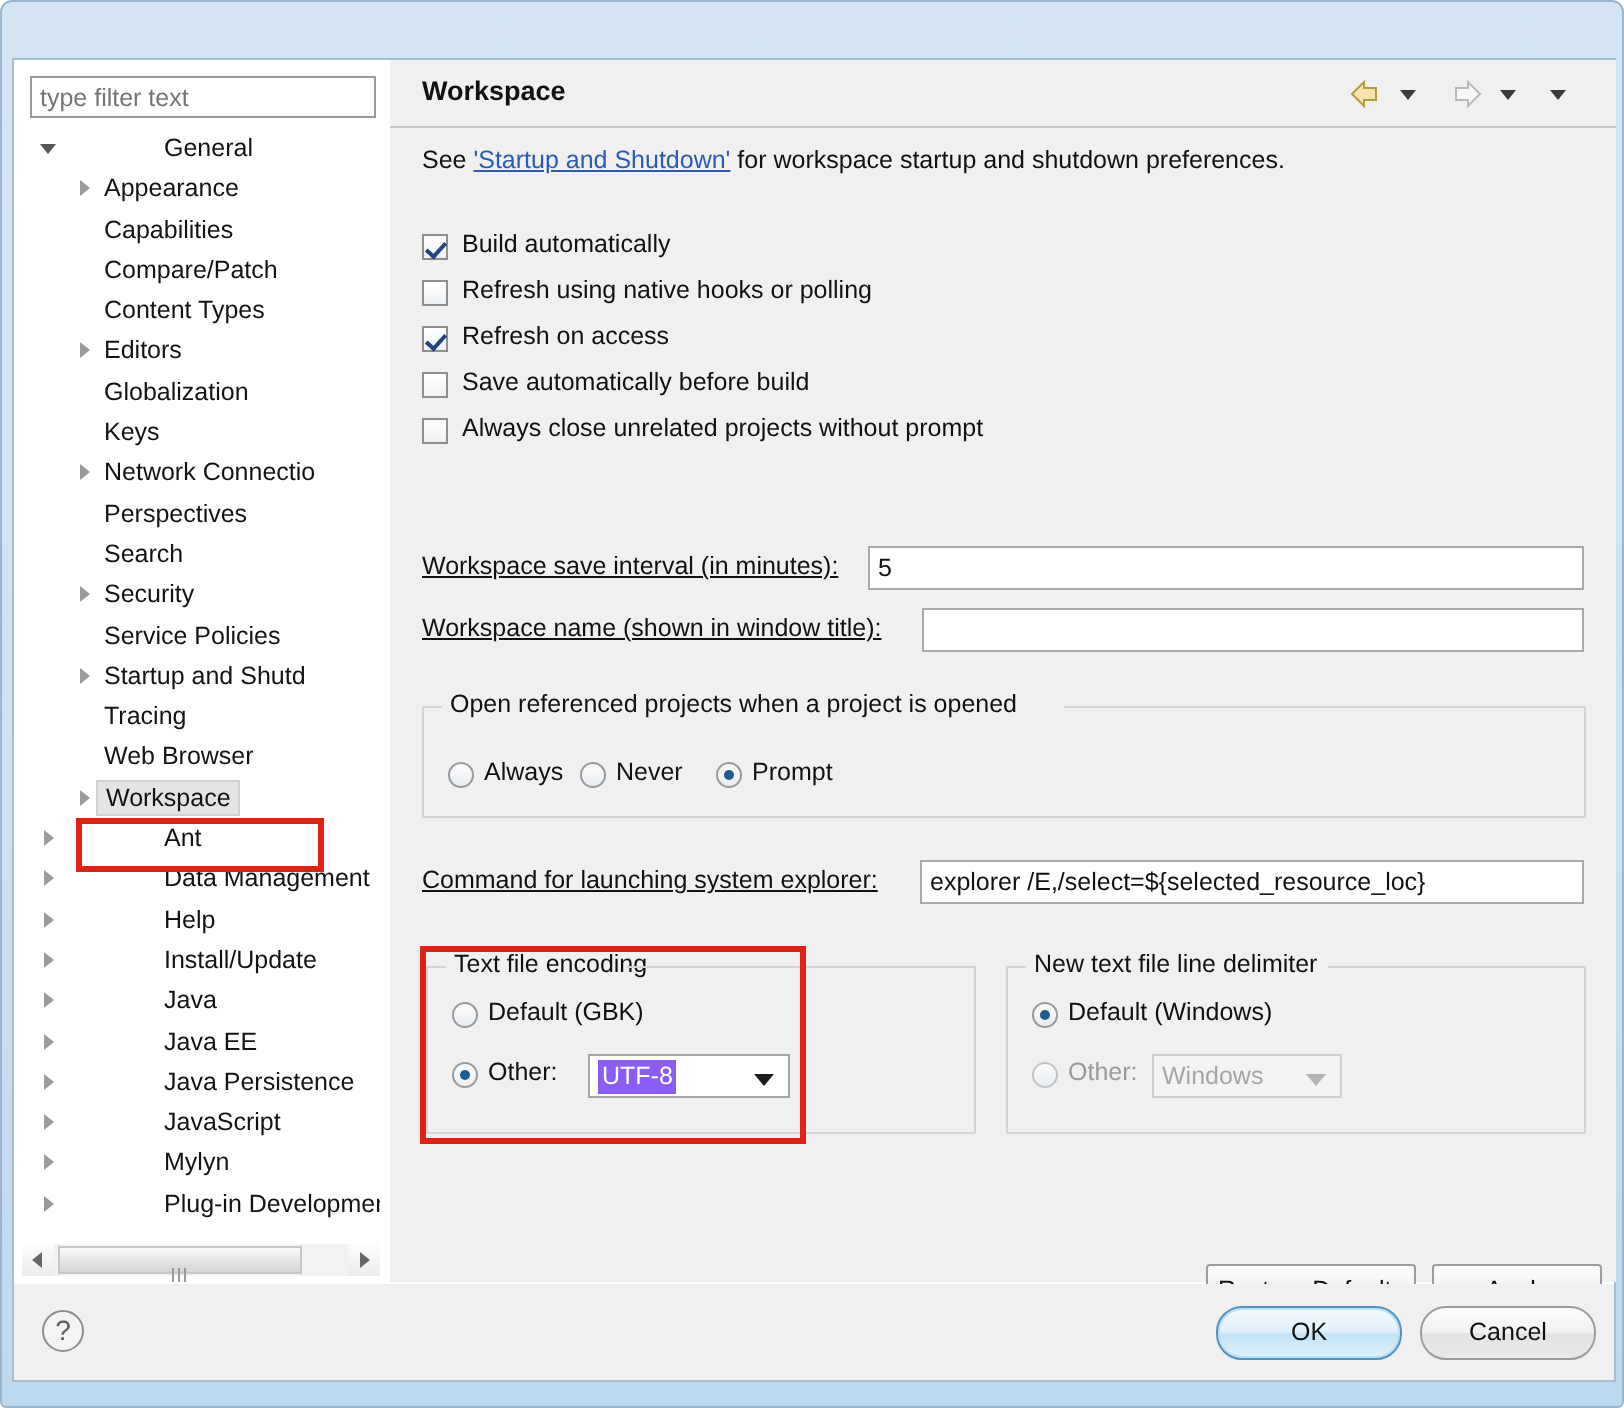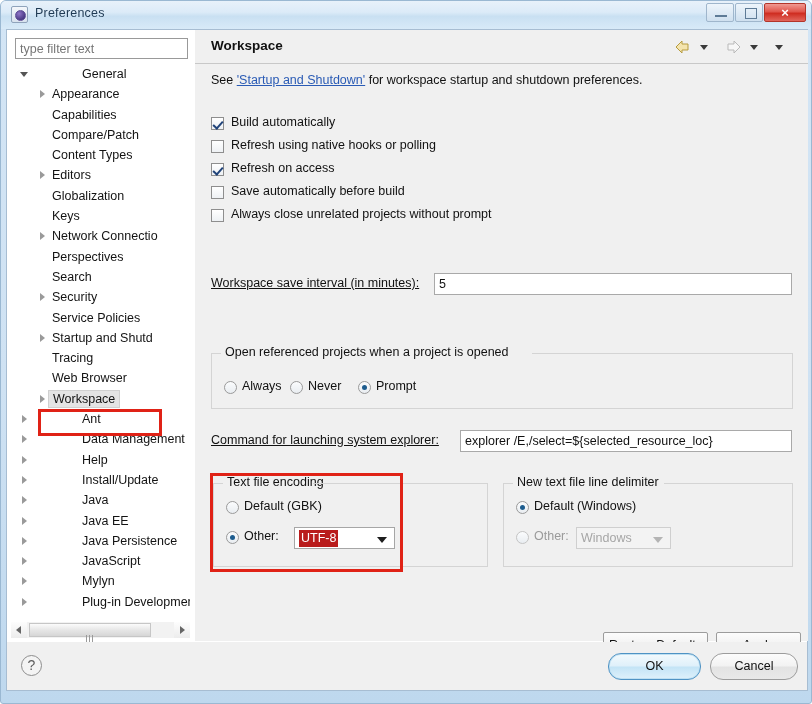--- a/index.html
+++ b/index.html
@@ -396,21 +396,21 @@
     background: #ffffff;
   }
   .combo .ctext {
     position: absolute;
     left: 4px; top: 2px;
     font-size: 12.5px;
     color: #111111;
     line-height: 17px;
   }
   .combo .ctext.selected-text {
-    background: #b91c1c;
+    background: #8b5cf6;
     color: #ffffff;
     padding: 0 2px;
     text-align: center;
   }
   .combo .carrow {
     position: absolute;
     right: 7px; top: 9px;
     border-left: 5px solid transparent;
     border-right: 5px solid transparent;
     border-top: 6px solid #1d1d1d;
@@ -476,29 +476,20 @@
     left: 703px; width: 88px;
     border: 1px solid #9c9c9c;
     background: linear-gradient(to bottom,#fcfcfc 0%,#f2f2f2 48%,#e3e3e3 52%,#e9e9e9 100%);
   }
 </style>
 </head>
 <body>
 
 <div id="window">
 
-  <div id="titlebar">
-    <div id="title-icon"></div>
-    <div id="title-text">Preferences</div>
-    <div class="win-btn" id="btn-min"></div>
-    <div class="win-btn" id="btn-max"></div>
-    <div class="win-btn" id="btn-close">
-      <span class="x">×</span>
-    </div>
-  </div>
 
   <div id="content">
 
     <div id="left-pane">
       <input id="filter-input" type="text" placeholder="type filter text" style="">
 
       <div id="tree-area">
         <div id="tree-list">
             <div class="tree-row lvl0">
               <span class="arrow expanded"></span>
@@ -672,20 +663,24 @@
               <span class="chk-box"></span>
               <span class="clabel">Always close unrelated projects without prompt</span>
             </div>
           </div>
 
         <div class="field-row" style="top:208px; width:581px;">
           <span class="flabel">Workspace save interval (in minutes):</span>
           <input type="text" style="left: 223px; width: 358px;" value="5">
         </div>
 
+        <div class="field-row" style="top:239px; width:581px;">
+          <span class="flabel">Workspace name (shown in window title):</span>
+          <input type="text" style="left: 250px; width: 331px;" value="">
+        </div>
 
         <div class="groupbox" style="left:16px; top:288px; width:582px; height:56px;">
           <span class="gline-l" style="left:0; width:9px;"></span>
           <span class="gtitle">Open referenced projects when a project is opened</span>
           <span class="gline-r" id="orp-line-r" style="right:0; width:260px;"></span>
           <div id="open-ref-radios">
               <div class="radio-row" style="left: 12px; top: 26px;">
                 <span class="radio-dot"></span>
                 <span class="rlabel">Always</span>
               </div>

